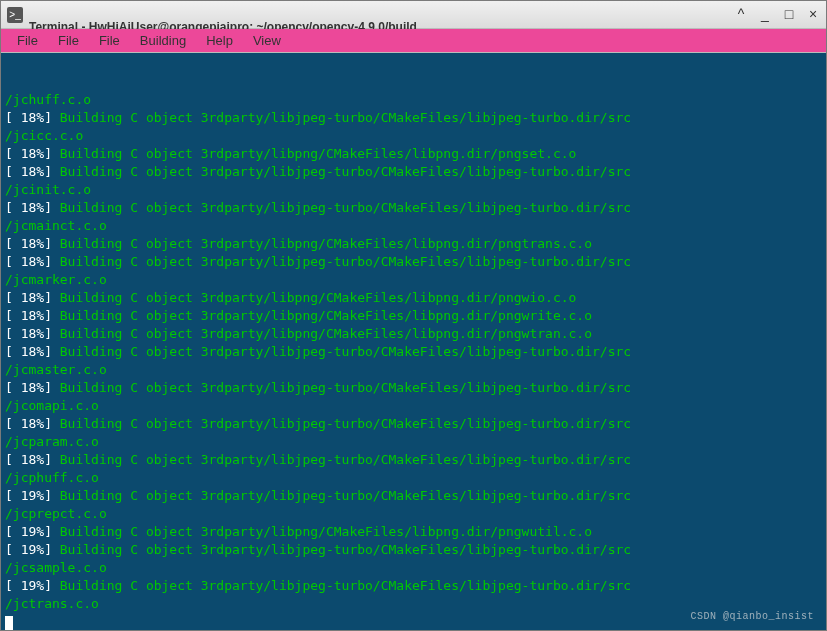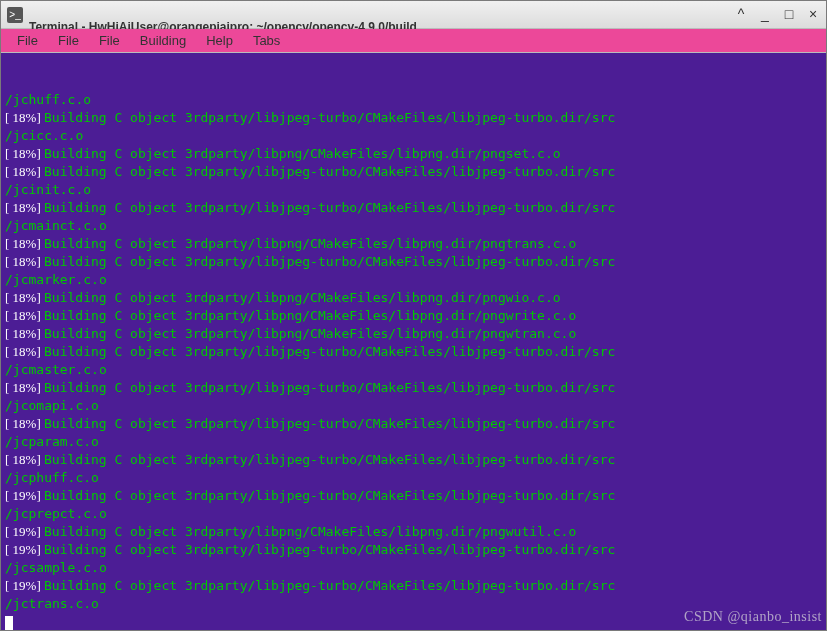--- a/index.html
+++ b/index.html
@@ -5,26 +5,26 @@
   * { margin:0; padding:0; box-sizing:border-box; }
   body { font-family:sans-serif; background:#fff; width:827px; height:631px; overflow:hidden; }
   .window { width:827px; height:631px; border:1px solid #7a7a7a; display:flex; flex-direction:column; background:#ededed; }
   .titlebar { height:28px; background:linear-gradient(#f0f0f0,#dcdcdc); display:flex; align-items:center; padding:0 6px; border-bottom:1px solid #bbb; }
   .titlebar .app-icon { width:16px; height:16px; background:#555; margin-right:6px; display:flex; align-items:center; justify-content:center; color:#fff; font-size:10px; border-radius:2px; }
   .titlebar .title { flex:1; font-size:12px; color:#333; font-weight:bold; white-space:nowrap; overflow:hidden; text-overflow:ellipsis;margin-top:24px; }
   .titlebar .wbtns { display:flex; gap:10px; }
   .titlebar .wbtn { width:14px; height:14px; color:#333; font-size:14px; line-height:12px; text-align:center; cursor:pointer; }
   .menubar { height:24px; background:#ec4899; display:flex; align-items:center; padding:0 6px; border-bottom:1px solid #bbb; }
   .menubar .mitem { font-size:13px; color:#333; padding:3px 10px; cursor:pointer; }
-  .terminal-area { flex:1; background:#4c1d95; color:#00ff00; font-family:"DejaVu Sans Mono","Courier New",monospace; font-size:13px; line-height:18px; padding:2px 4px; overflow:hidden; white-space:pre; position:relative; letter-spacing:0px; }
+  .terminal-area { flex:1; background:#0c4a6e; color:#00ff00; font-family:"DejaVu Sans Mono","Courier New",monospace; font-size:13px; line-height:18px; padding:2px 4px; overflow:hidden; white-space:pre; position:relative; letter-spacing:0px; }
   .line { white-space:pre; }
-  .white { color:#ffffff;font-family:Liberation Serif, serif; }
+  .white { color:#ffffff; }
   .green { color:#00c800; }
   .cursor { display:inline-block; width:8px; height:15px; background:#ffffff; vertical-align:bottom; }
-  .watermark { position:absolute; bottom:4px; right:4px; color:rgba(220,220,220,0.7); font-family:Liberation Serif, serif; font-size:14px; letter-spacing:0.5px; }
+  .watermark { position:absolute; bottom:4px; right:12px; color:rgba(220,220,220,0.7); font-family:Liberation Mono, monospace; font-size:10px; letter-spacing:0.5px; }
 </style>
 </head>
 <body>
 
 <div class="window">
   <div class="titlebar">
     <div class="app-icon">&gt;_</div>
     <div class="title">Terminal - HwHiAiUser@orangepiaipro: ~/opencv/opencv-4.9.0/build</div>
     <div class="wbtns">
       <div class="wbtn">^</div>
@@ -32,18 +32,18 @@
       <div class="wbtn">□</div>
       <div class="wbtn">×</div>
     </div>
   </div>
   <div class="menubar">
     <div class="mitem">File</div>
     <div class="mitem">File</div>
     <div class="mitem">File</div>
     <div class="mitem">Building</div>
     <div class="mitem">Help</div>
-    <div class="mitem">Tabs</div>
+    <div class="mitem">View</div>
   </div>
   <div class="terminal-area" id="term">
     <div class="line"><span class="green">/jchuff.c.o</span></div><div class="line"><span class="white">[ 18%] </span><span class="green">Building C object 3rdparty/libjpeg-turbo/CMakeFiles/libjpeg-turbo.dir/src</span></div><div class="line"><span class="green">/jcicc.c.o</span></div><div class="line"><span class="white">[ 18%] </span><span class="green">Building C object 3rdparty/libpng/CMakeFiles/libpng.dir/pngset.c.o</span></div><div class="line"><span class="white">[ 18%] </span><span class="green">Building C object 3rdparty/libjpeg-turbo/CMakeFiles/libjpeg-turbo.dir/src</span></div><div class="line"><span class="green">/jcinit.c.o</span></div><div class="line"><span class="white">[ 18%] </span><span class="green">Building C object 3rdparty/libjpeg-turbo/CMakeFiles/libjpeg-turbo.dir/src</span></div><div class="line"><span class="green">/jcmainct.c.o</span></div><div class="line"><span class="white">[ 18%] </span><span class="green">Building C object 3rdparty/libpng/CMakeFiles/libpng.dir/pngtrans.c.o</span></div><div class="line"><span class="white">[ 18%] </span><span class="green">Building C object 3rdparty/libjpeg-turbo/CMakeFiles/libjpeg-turbo.dir/src</span></div><div class="line"><span class="green">/jcmarker.c.o</span></div><div class="line"><span class="white">[ 18%] </span><span class="green">Building C object 3rdparty/libpng/CMakeFiles/libpng.dir/pngwio.c.o</span></div><div class="line"><span class="white">[ 18%] </span><span class="green">Building C object 3rdparty/libpng/CMakeFiles/libpng.dir/pngwrite.c.o</span></div><div class="line"><span class="white">[ 18%] </span><span class="green">Building C object 3rdparty/libpng/CMakeFiles/libpng.dir/pngwtran.c.o</span></div><div class="line"><span class="white">[ 18%] </span><span class="green">Building C object 3rdparty/libjpeg-turbo/CMakeFiles/libjpeg-turbo.dir/src</span></div><div class="line"><span class="green">/jcmaster.c.o</span></div><div class="line"><span class="white">[ 18%] </span><span class="green">Building C object 3rdparty/libjpeg-turbo/CMakeFiles/libjpeg-turbo.dir/src</span></div><div class="line"><span class="green">/jcomapi.c.o</span></div><div class="line"><span class="white">[ 18%] </span><span class="green">Building C object 3rdparty/libjpeg-turbo/CMakeFiles/libjpeg-turbo.dir/src</span></div><div class="line"><span class="green">/jcparam.c.o</span></div><div class="line"><span class="white">[ 18%] </span><span class="green">Building C object 3rdparty/libjpeg-turbo/CMakeFiles/libjpeg-turbo.dir/src</span></div><div class="line"><span class="green">/jcphuff.c.o</span></div><div class="line"><span class="white">[ 19%] </span><span class="green">Building C object 3rdparty/libjpeg-turbo/CMakeFiles/libjpeg-turbo.dir/src</span></div><div class="line"><span class="green">/jcprepct.c.o</span></div><div class="line"><span class="white">[ 19%] </span><span class="green">Building C object 3rdparty/libpng/CMakeFiles/libpng.dir/pngwutil.c.o</span></div><div class="line"><span class="white">[ 19%] </span><span class="green">Building C object 3rdparty/libjpeg-turbo/CMakeFiles/libjpeg-turbo.dir/src</span></div><div class="line"><span class="green">/jcsample.c.o</span></div><div class="line"><span class="white">[ 19%] </span><span class="green">Building C object 3rdparty/libjpeg-turbo/CMakeFiles/libjpeg-turbo.dir/src</span></div><div class="line"><span class="green">/jctrans.c.o</span></div><div class="line"><span class="cursor"></span></div><div class="watermark">CSDN @qianbo_insist</div>
   </div>
 </div>
 
 </body></html>

